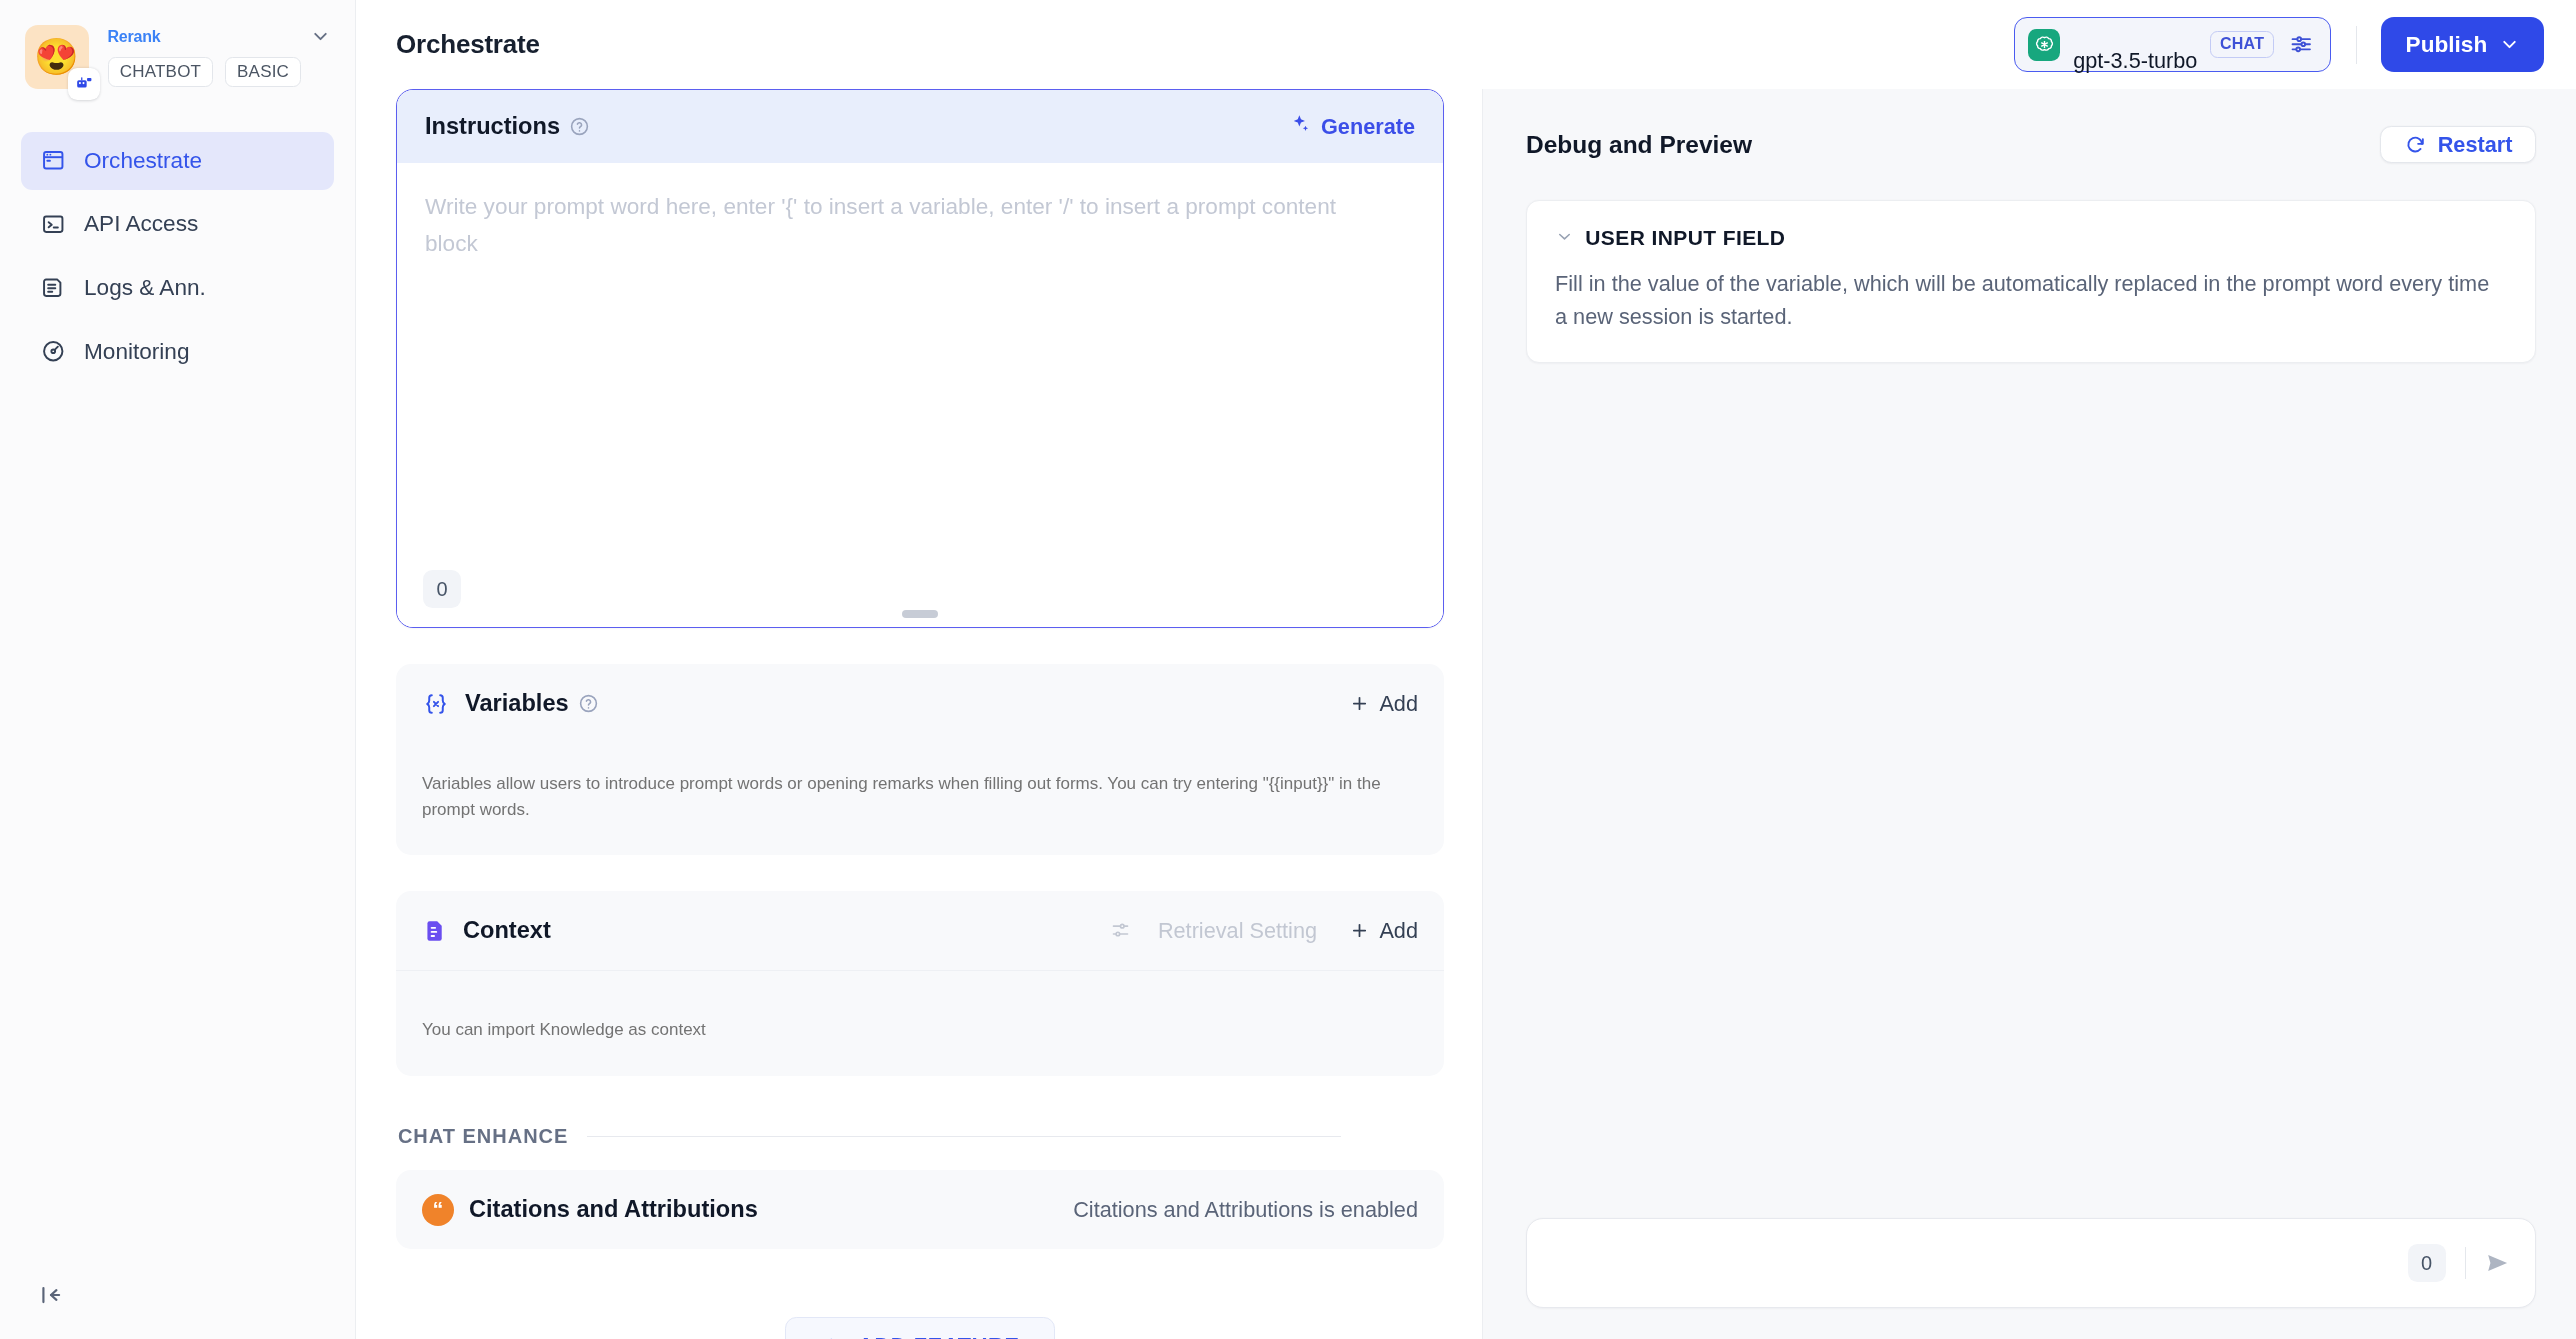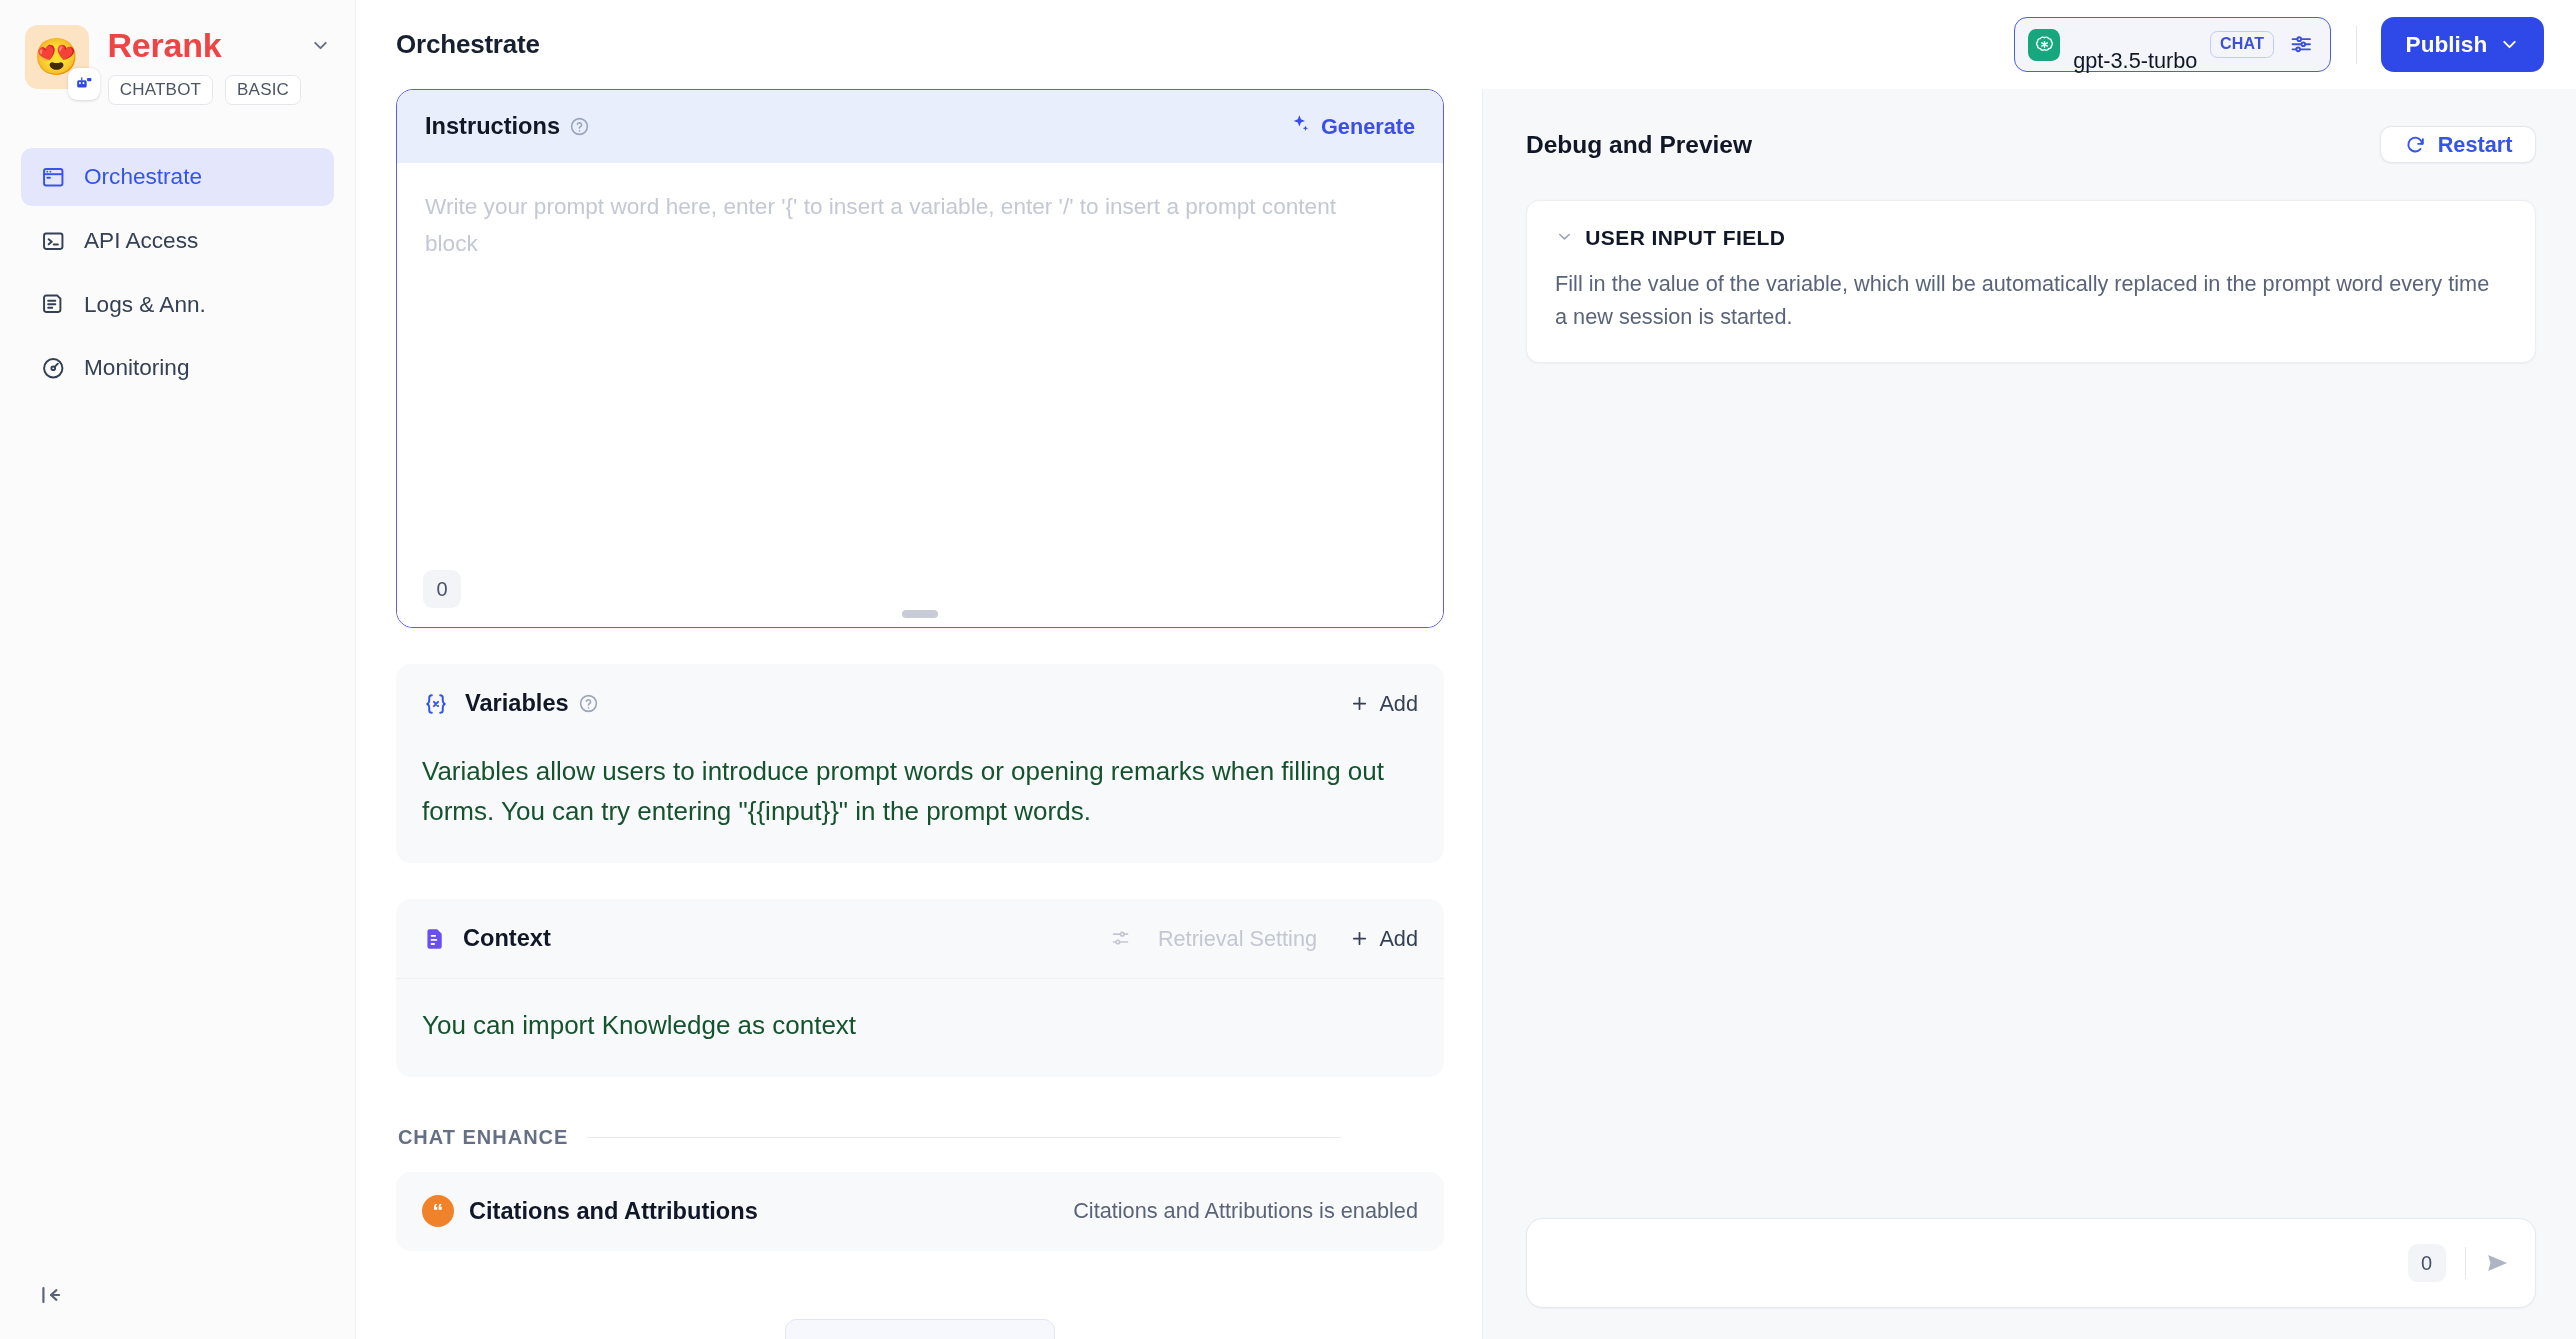--- a/index.html
+++ b/index.html
@@ -36,21 +36,21 @@
   .avatar-badge {
     position: absolute; right: -11.3px; bottom: -11.3px;
     width: 32px; height: 32px; border-radius: 9.4px;
     background: #ffffff;
     display: flex; align-items: center; justify-content: center;
     box-shadow: 0 0.9px 2.8px rgba(16,24,40,.16);
   }
   .app-meta { flex: 1; min-width: 0; padding-top: 1.9px; }
   .app-title-row { display: flex; align-items: center; gap: 7.5px; }
   .app-title {
-    font-size: 34px; font-weight: 700; color: #ef4444;
+    font-size: 16px; font-weight: 700; color: #3b82f6;
     letter-spacing: -0.2px; line-height: 1.15;
   }
   .chev-app { margin-left: auto; color: #667085; display: flex; }
   .badges { display: flex; gap: 11.3px; margin-top: 9.4px; }
   .badge-pill {
     border: 0.9px solid #e3e6eb; border-radius: 7.5px;
     background: #fff;
     padding: 3.8px 11.3px 4.7px;
     font-size: 17px; font-weight: 500; color: #4b5563;
     letter-spacing: 0.2px;
@@ -170,21 +170,21 @@
     font-size: 21.7px; color: #c2c7d2; cursor: pointer;
     background: none; border: none; font-family: inherit;
   }
   .add-action {
     display: flex; align-items: center; gap: 9.4px;
     font-size: 21.7px; color: #344054; font-weight: 500; cursor: pointer;
     background: none; border: none; font-family: inherit;
   }
   .card-body { padding: 7.5px 26px 32px; }
   .card-body.ctx { border-top: 0.9px solid #eef0f4; padding-top: 26px; }
-  .card-text { font-size: 26px; line-height: 1.55; color: #14532d; max-width: 999px; }
+  .card-text { font-size: 17px; line-height: 1.55; color: #737373; max-width: 999px; margin-top: 20px; }
 
   .section-label-row {
     display: flex; align-items: center; gap: 19px;
     margin-top: 49px; padding-left: 1.9px;
   }
   .section-label {
     font-size: 20px; font-weight: 600; color: #667085;
     letter-spacing: 1px;
   }
   .section-rule { flex: 1; height: 0.9px; background: #e7e9ee; max-width: 754px; }

